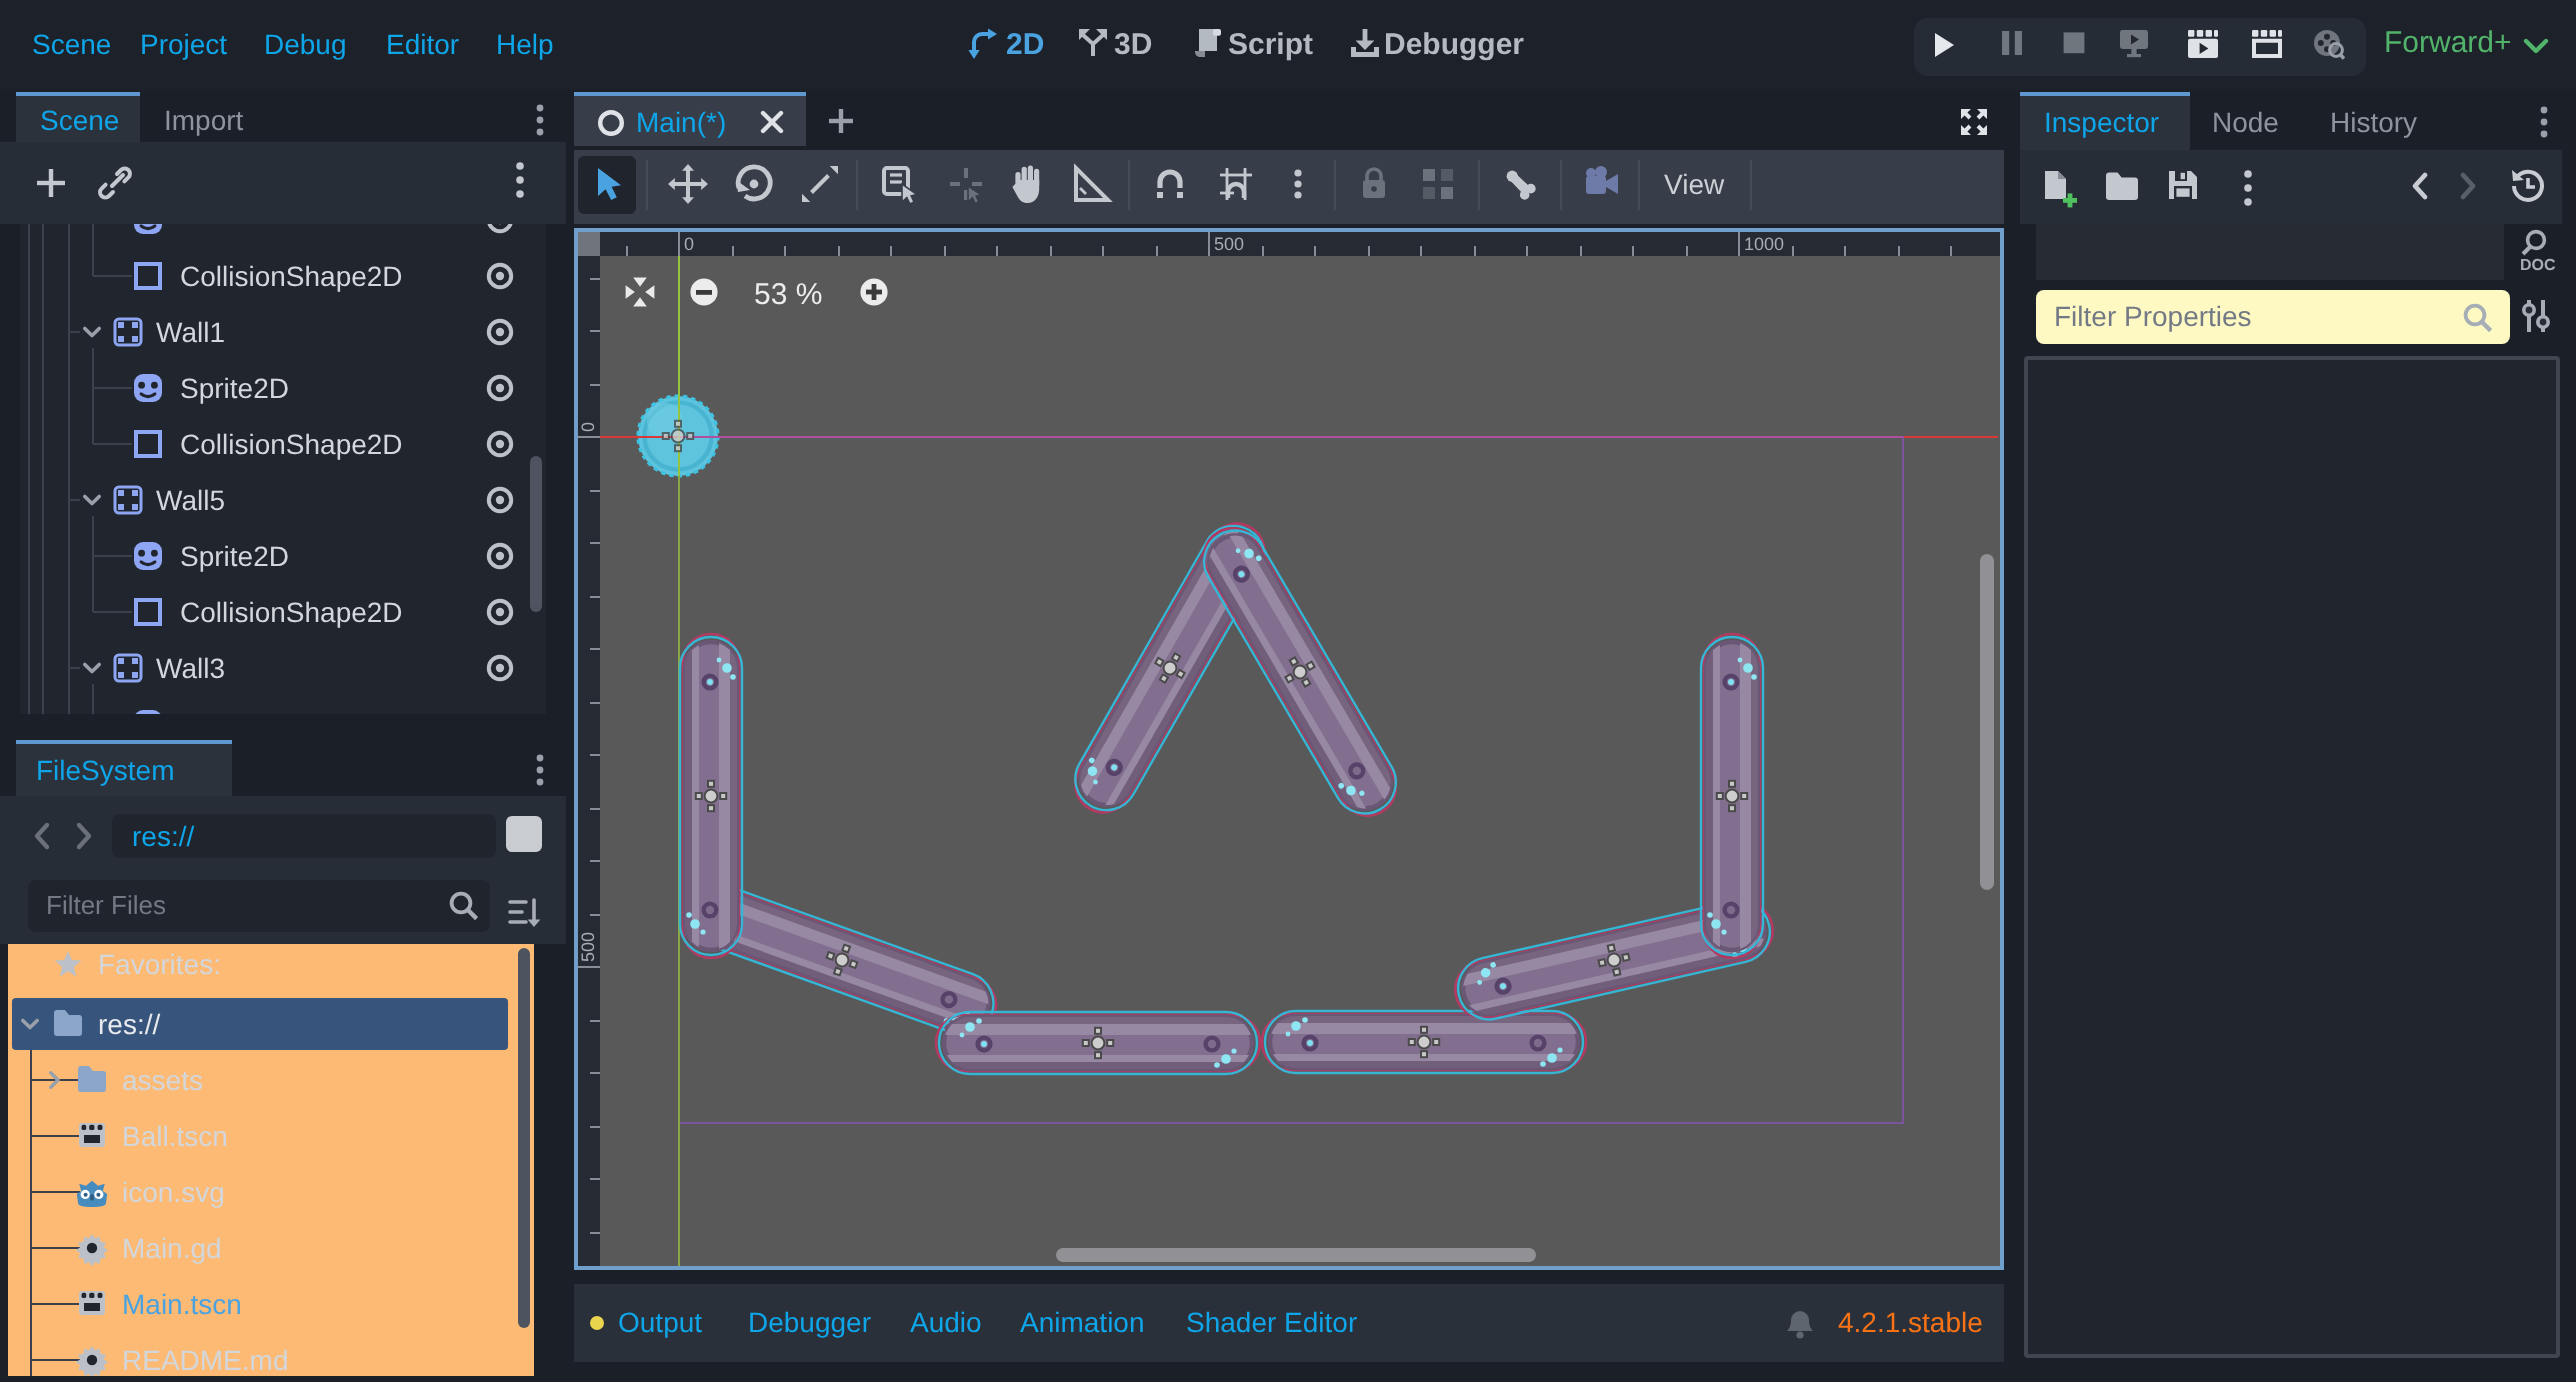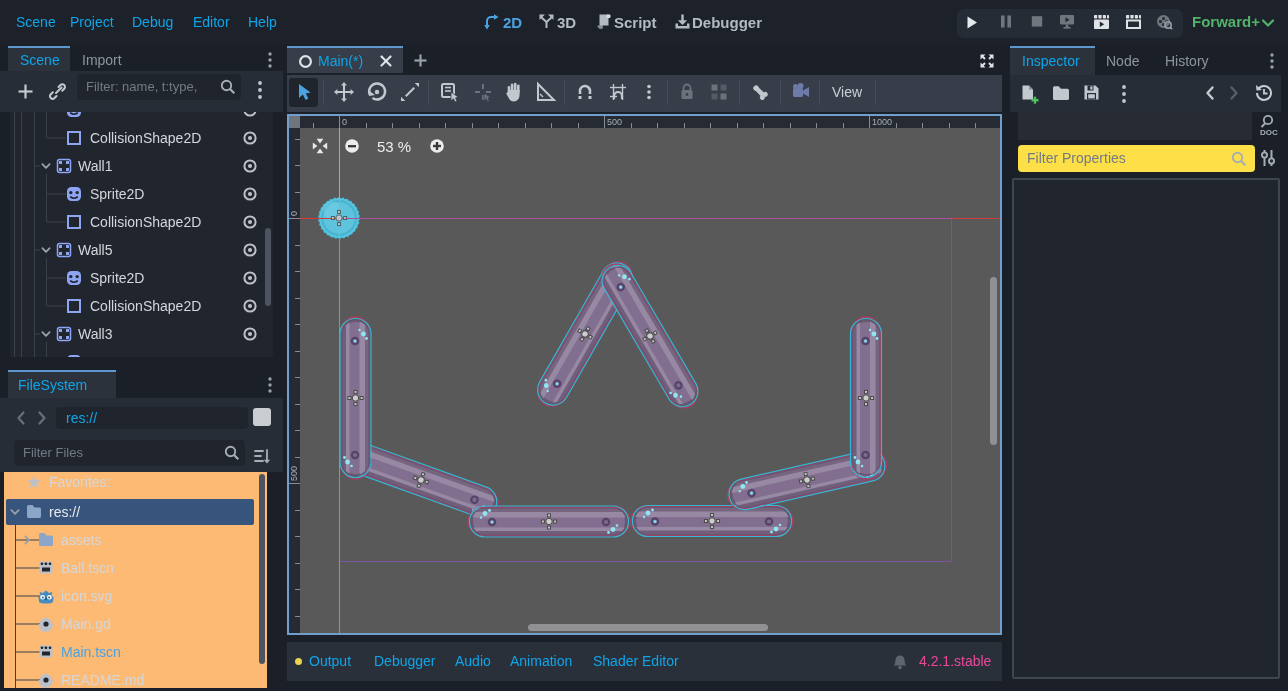--- a/index.html
+++ b/index.html
@@ -1,21 +1,21 @@
 <!DOCTYPE html>
 <html><head>
 <meta charset="utf-8">
 <style>
   * { margin:0; padding:0; box-sizing:border-box; }
   html,body { width:1288px; height:691px; overflow:hidden; background:#1b2028;
     font-family:"Liberation Sans", sans-serif; }
   .abs { position:absolute; }
   #root { position:relative; width:1288px; height:691px; background:#1b2028; }
   .txt { color:#0ea5e9; font-size:14px; }
-  .dim { color:#ec4899; }
+  .dim { color:#f97316; }
   .faint { color:#737a85; }
   svg { display:block; }
 </style>
 </head>
 <body>
 <div id="root">
 
   <div class="abs" style="left:0;top:0;width:1288px;height:45px;background:#1d222a;">
     <div class="abs txt" style="left:16px;top:14px;">Scene</div>
     <div class="abs txt" style="left:70px;top:14px;">Project</div>
@@ -118,21 +118,21 @@
           <g fill="#232830">
             <circle cx="7.5" cy="4.4" r="1.5"></circle>
             <circle cx="4.4" cy="7.5" r="1.5"></circle>
             <circle cx="10.6" cy="7.5" r="1.5"></circle>
             <circle cx="7.5" cy="10.6" r="1.5"></circle>
           </g>
           <circle cx="12" cy="11" r="3.2" fill="none" stroke="#9aa0a8" stroke-width="1.5"></circle>
           <line x1="14.2" y1="13.4" x2="16" y2="15.2" stroke="#9aa0a8" stroke-width="1.8"></line>
         </svg>
       </div>
-    <div class="abs" style="left:1192px;top:13px;color:#52b36a;font-weight:bold;font-size:15px;">Forward+</div>
+    <div class="abs" style="left:1192px;top:13px;color:#52b36a;font-weight:normal;font-size:15px;">Forward+</div>
     <div class="abs" id="ic-caret" style="left:1261px;top:19px;">
         <svg width="14" height="9" viewBox="0 0 14 9">
           <path d="M 2 1.5 L 7 6.5 L 12 1.5" fill="none" stroke="#52b36a" stroke-width="2.2" stroke-linecap="round" stroke-linejoin="round"></path>
         </svg>
       </div>
   </div>
 
   <div class="abs" style="left:0;top:46px;width:283px;height:321px;">
 
     <div class="abs" style="left:8px;top:0;width:62px;height:25px;background:#2c323c;border-top:2px solid #5f97cf;"></div>
@@ -159,29 +159,20 @@
         </div>
       <div class="abs" id="ic-link" style="left:49px;top:12px;">
           <svg width="17" height="17" viewBox="0 0 17 17">
             <g stroke="#c3c8cf" stroke-width="2" fill="none" stroke-linecap="round">
               <path d="M 7 10 L 12.5 4.5"></path>
               <path d="M 9.5 4 l 2 -2 a 2.6 2.6 0 0 1 3.7 3.7 l -2 2"></path>
               <path d="M 7.5 13 l -2 2 a 2.6 2.6 0 0 1 -3.7 -3.7 l 2 -2"></path>
             </g>
           </svg>
         </div>
-      <div class="abs" style="left:77px;top:3px;width:164px;height:26px;background:#20252d;border-radius:4px;">
-        <div class="abs faint" style="left:9px;top:5px;font-size:13px;">Filter: name, t:type,</div>
-        <div class="abs" id="ic-mag1" style="left:143px;top:5px;">
-            <svg width="16" height="16" viewBox="0 0 16 16">
-              <circle cx="6.5" cy="6.5" r="4.7" fill="none" stroke="#a7adb5" stroke-width="1.9"></circle>
-              <line x1="10" y1="10" x2="14.3" y2="14.3" stroke="#a7adb5" stroke-width="2.2"></line>
-            </svg>
-          </div>
-      </div>
       <div class="abs" id="ic-vdots2" style="left:256px;top:8px;">
           <svg width="8" height="22" viewBox="0 0 8 22">
             <g fill="#c3c8cf">
               <circle cx="4" cy="4" r="1.9"></circle>
               <circle cx="4" cy="11" r="1.9"></circle>
               <circle cx="4" cy="18" r="1.9"></circle>
             </g>
           </svg>
         </div>
     </div>
@@ -793,21 +784,21 @@
 
     <div class="abs" style="left:8px;top:66px;width:234px;height:28px;background:#262b34;"></div>
     <div class="abs" id="ic-doc" style="left:246px;top:68px;">
         <svg width="22" height="24" viewBox="0 0 22 24">
           <circle cx="12" cy="6" r="4.2" fill="none" stroke="#a7adb5" stroke-width="1.8"></circle>
           <line x1="9" y1="9.5" x2="5.5" y2="13" stroke="#a7adb5" stroke-width="2"></line>
           <text x="4" y="21" font-size="8" font-weight="bold" fill="#a7adb5" font-family="Liberation Sans">DOC</text>
         </svg>
       </div>
 
-    <div class="abs" style="left:8px;top:99px;width:237px;height:27px;background:#fde047;border-radius:4px;">
+    <div class="abs" style="left:8px;top:99px;width:237px;height:27px;background:#fef9c3;border-radius:4px;">
       <div class="abs faint" style="left:9px;top:5px;font-size:14px;">Filter Properties</div>
       <div class="abs" id="ic-mag3" style="left:213px;top:6px;">
           <svg width="16" height="16" viewBox="0 0 16 16">
             <circle cx="6.5" cy="6.5" r="4.7" fill="none" stroke="#a7adb5" stroke-width="1.9"></circle>
             <line x1="10" y1="10" x2="14.3" y2="14.3" stroke="#a7adb5" stroke-width="2.2"></line>
           </svg>
         </div>
     </div>
     <div class="abs" id="ic-tune" style="left:249px;top:102px;">
         <svg width="18" height="20" viewBox="0 0 18 20">

